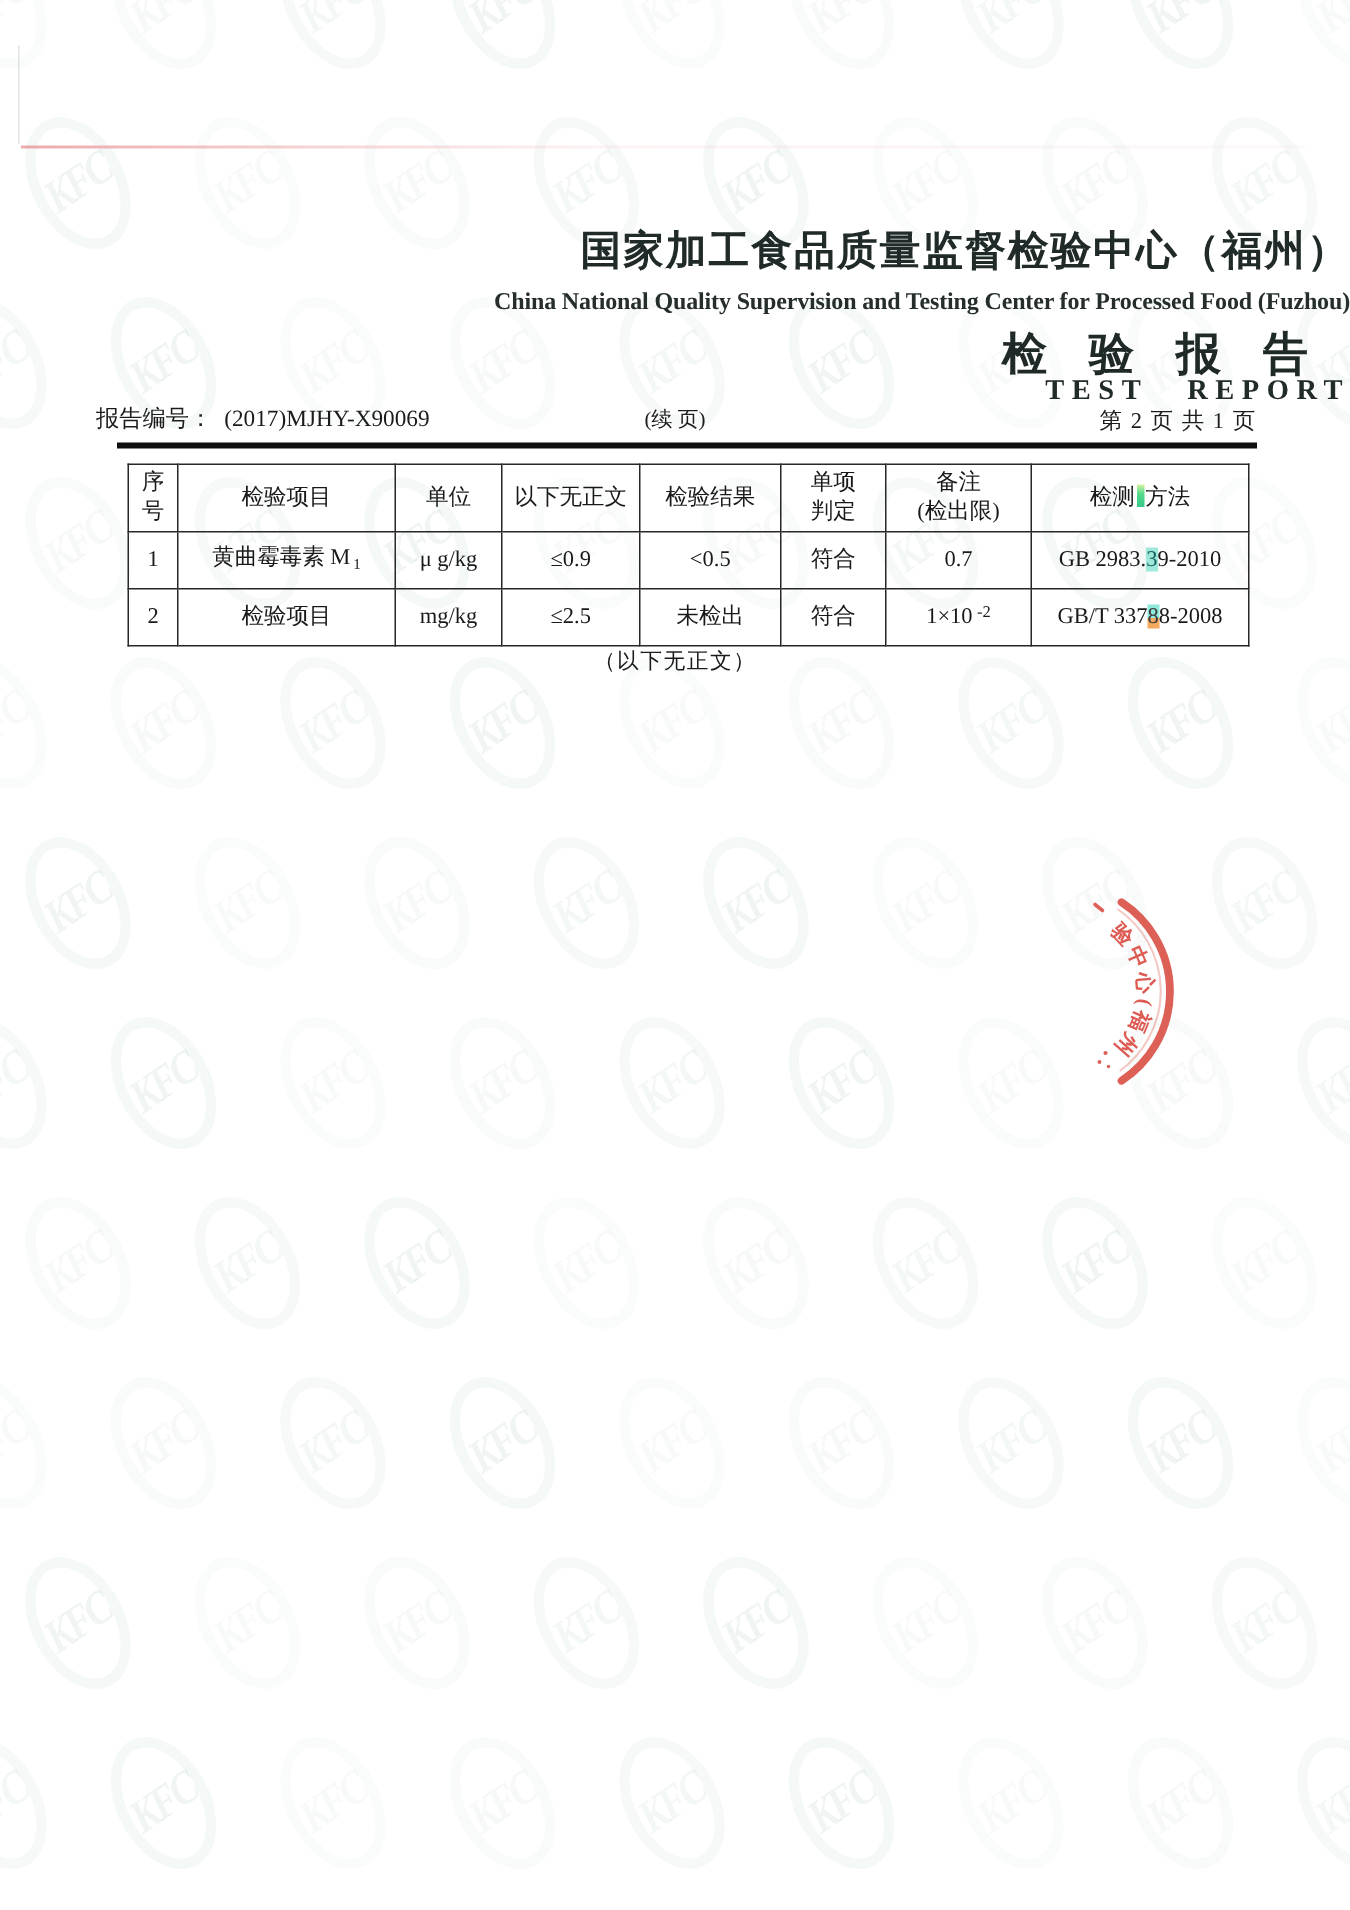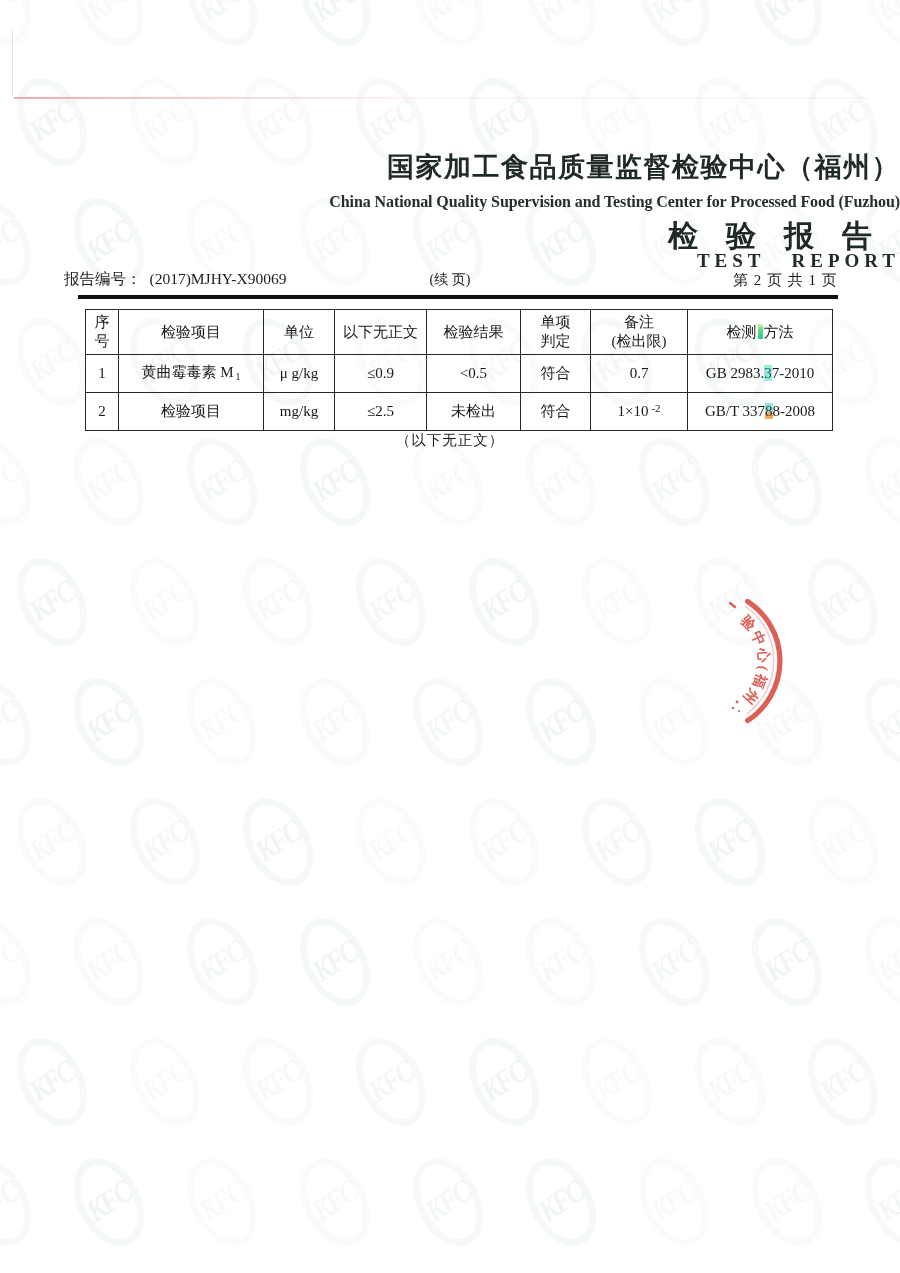--- a/index.html
+++ b/index.html
@@ -410,21 +410,21 @@
     <td><span>检测</span><span class="artifact-bar"></span><span>方法</span></td>
   </tr>
   <tr class="drow">
     <td>1</td>
     <td class="c-item"><span>黄曲霉毒素 M</span><sub class="s1">1</sub></td>
     <td>μ g/kg</td>
     <td>≤0.9</td>
     <td>&lt;0.5</td>
     <td>符合</td>
     <td><span>0.7</span></td>
-    <td class="c-meth"><span>GB 2983.</span><span class="hl-teal">3</span><span>7-2010</span></td>
+    <td class="c-meth"><span>GB 2983.</span><span class="hl-teal">3</span><span>9-2010</span></td>
   </tr>
   <tr class="drow">
     <td>2</td>
     <td class="c-item"><span>检验项目</span></td>
     <td>mg/kg</td>
     <td>≤2.5</td>
     <td>未检出</td>
     <td>符合</td>
     <td><span>1×10</span><sup class="s2">-2</sup></td>
     <td class="c-meth"><span>GB/T 337</span><span class="hl-mix">8</span><span>8-2008</span></td>

